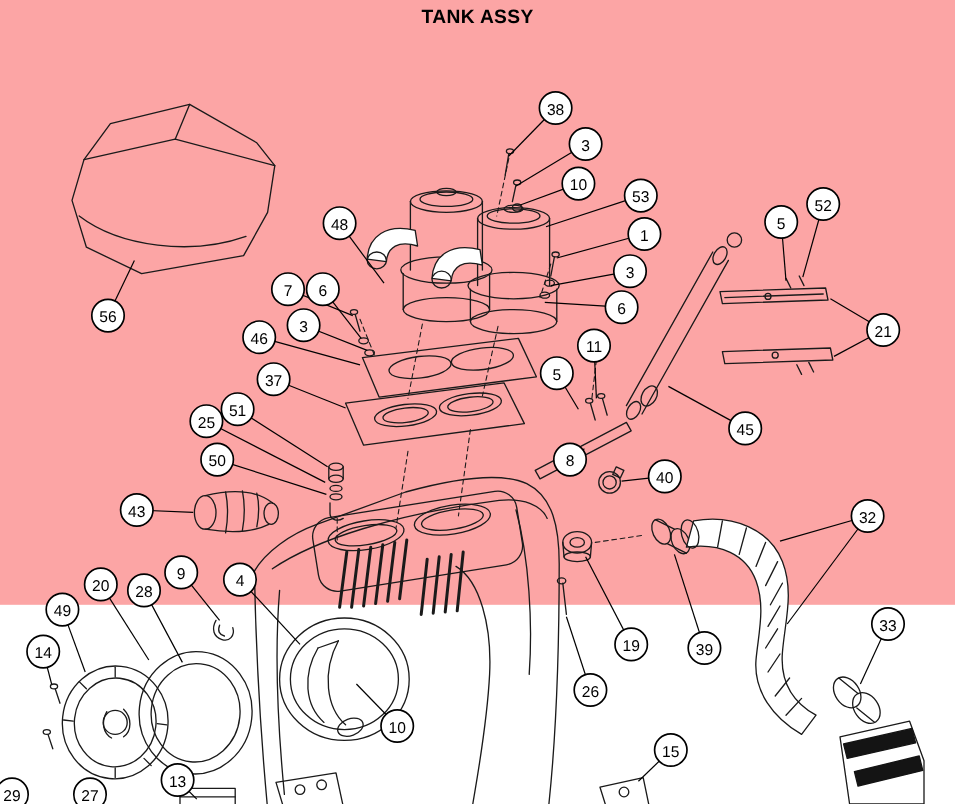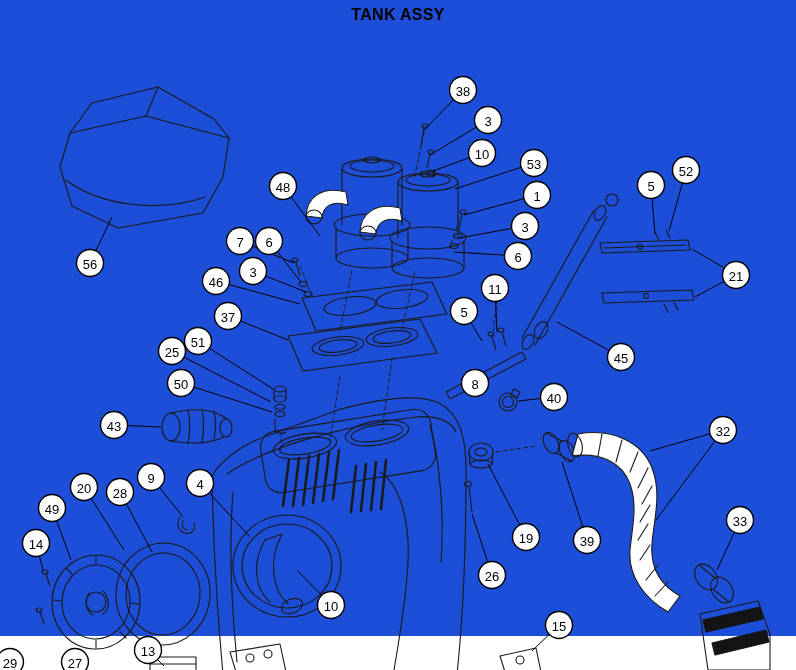--- a/index.html
+++ b/index.html
@@ -1,17 +1,17 @@
 <!DOCTYPE html>
 <html><head>
 <meta charset="utf-8">
 <style>
   html,body{margin:0;padding:0;background:#fff;}
   body{width:796px;height:670px;overflow:hidden;font-family:"Liberation Sans",sans-serif;}
-  .page{position:relative;width:796px;height:636px;background:#1d4ed8;}
+  .page{position:relative;width:796px;height:504px;background:#fca5a5;}
   .title{position:absolute;top:6px;left:0;right:0;text-align:center;
          font-size:16px;font-weight:bold;letter-spacing:.3px;color:#000;}
   svg{position:absolute;top:0;left:0;}
   
   .art path,.art line,.art ellipse,.art circle,.art rect,.art polygon{
     fill:none;stroke:#1a1a1a;stroke-width:1.1;stroke-linejoin:round;stroke-linecap:round;}
   .art .fillw{fill:#fff;}
   .art .dark{fill:#141414;stroke:#141414;}
   .art .thick{stroke-width:2.5;}
   .art .dashed{stroke-dasharray:4 3;stroke-width:.9;}

